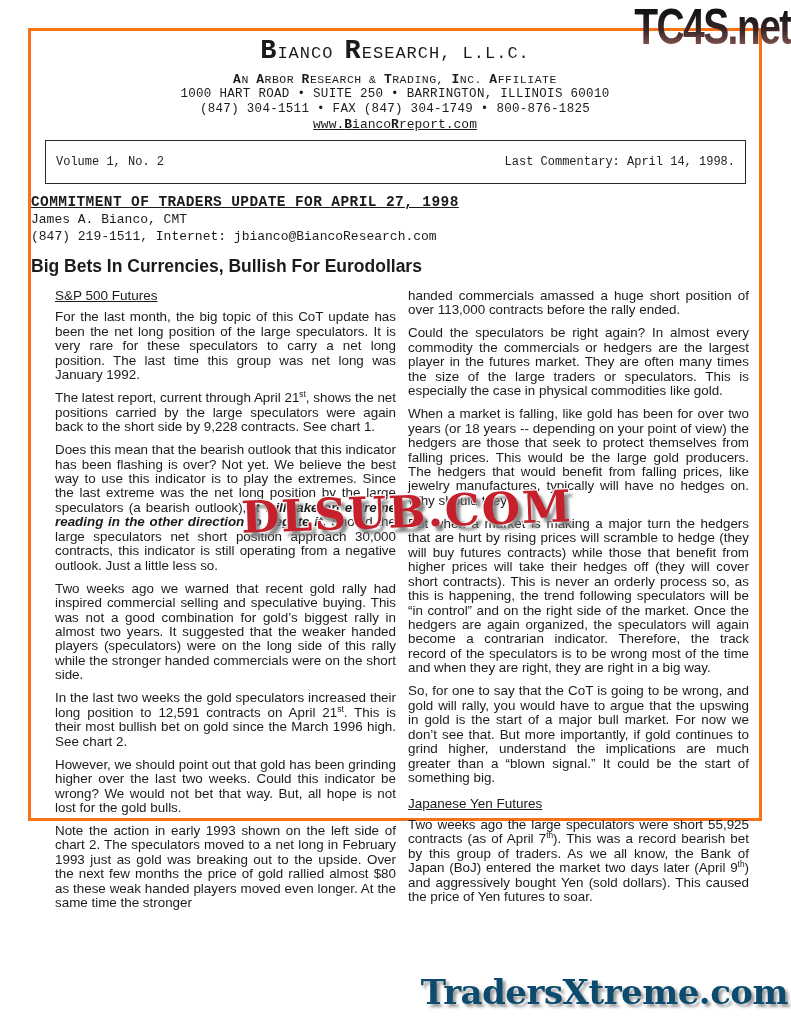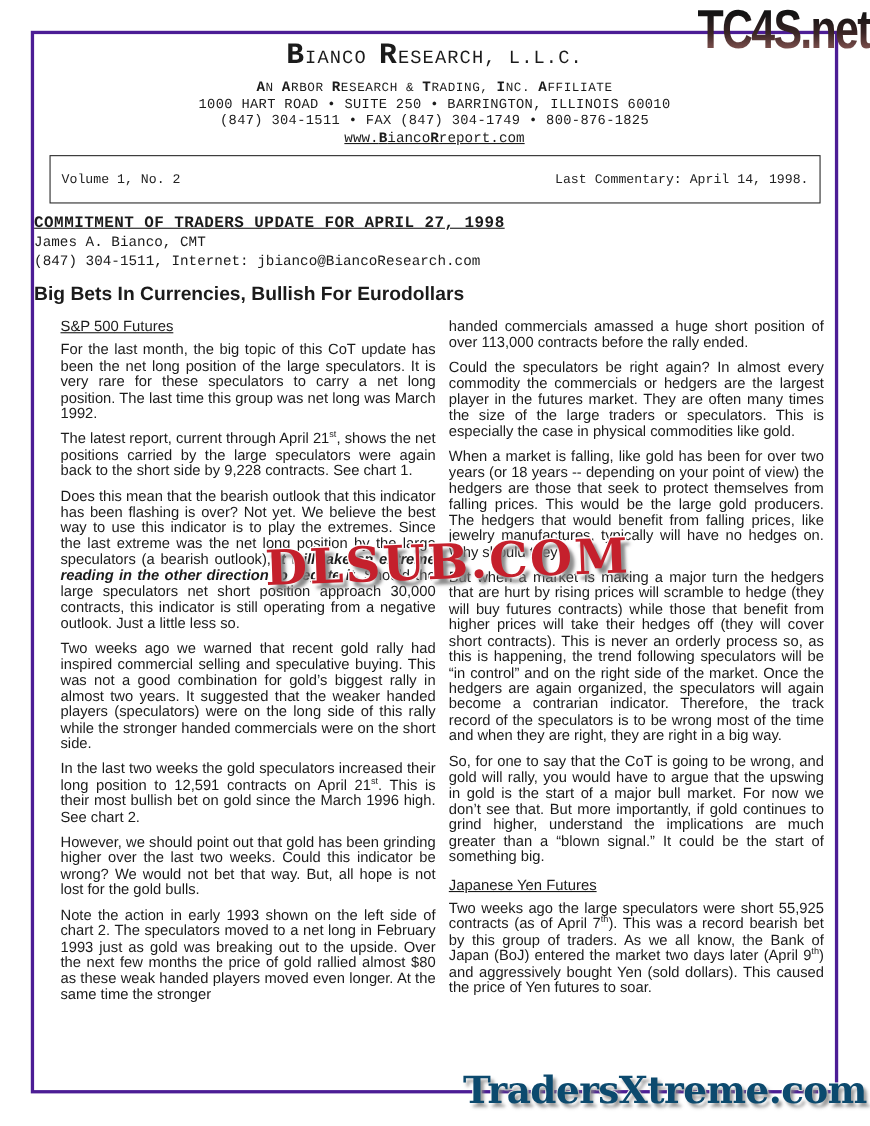--- a/index.html
+++ b/index.html
@@ -1,22 +1,22 @@
 <!DOCTYPE html>
 <html><head>
 <meta charset="utf-8">
 <style>
   html,body{margin:0;padding:0;}
   body{
     width:791px;height:1024px;position:relative;background:#ffffff;
     font-family:"Liberation Sans",sans-serif;color:#1b1b1b;overflow:hidden;
   }
   .page{
-    position:absolute;left:28px;top:28px;width:734px;height:966px;
-    border:3px solid #4c1d95;box-sizing:border-box;background:#fff;
+    position:absolute;left:28px;top:28px;width:734px;height:793px;
+    border:3px solid #f97316;box-sizing:border-box;background:#fff;
   }
   
   .masthead{text-align:center;padding-top:5px;font-family:"Liberation Mono",monospace;}
   .brand{line-height:30px;letter-spacing:1px;white-space:nowrap;}
   .brand .seg-lead{font-size:27px;font-weight:bold;}
   .brand .seg-rest{font-size:17px;font-weight:500;}
   .affiliate{margin-top:3px;line-height:14px;letter-spacing:0.5px;text-align:center;}
   .affiliate .seg-lead{font-weight:bold;font-size:13px;}
   .affiliate .seg-rest{font-size:11.5px;font-weight:500;}
   .addr{font-size:12.5px;line-height:15px;letter-spacing:0.3px;font-weight:500;}
@@ -82,28 +82,28 @@
   </div>
 
   <div class="volume-bar">
     <span>Volume 1, No. 2</span>
     <span>Last Commentary: April 14, 1998.</span>
   </div>
 
   <div class="title-block">
     <div class="report-title">COMMITMENT OF TRADERS UPDATE FOR APRIL 27, 1998</div>
     <div class="author">James A. Bianco, CMT</div>
-    <div class="contact">(847) 304-1511, Internet: jbianco@BiancoResearch.com</div>
+    <div class="contact">(847) 219-1511, Internet: jbianco@BiancoResearch.com</div>
     <div class="headline">Big Bets In Currencies, Bullish For Eurodollars</div>
   </div>
 
   <div class="columns">
     <div class="col">
         <h3 class="section-heading">S&amp;P 500 Futures</h3>
-        <p class="body-para"><span>For the last month, the big topic of this CoT update has been the net long position of the large speculators.  It is very rare for these speculators to carry a net long position.  The last time this group was net long was March 1992.</span></p>
+        <p class="body-para"><span>For the last month, the big topic of this CoT update has been the net long position of the large speculators.  It is very rare for these speculators to carry a net long position.  The last time this group was net long was January 1992.</span></p>
         <p class="body-para"><span>The latest report, current through April 21</span><span class="run-sup">st</span><span>, shows the net positions carried by the large speculators were again back to the short side by 9,228 contracts.  See chart 1.</span></p>
         <p class="body-para"><span>Does this mean that the bearish outlook that this indicator has been flashing is over?  Not yet.  We believe the best way to use this indicator is to play the extremes.  Since the last extreme was the net long position by the large speculators (a bearish outlook), </span><span class="run-bi">it will take an extreme reading in the other direction to negate it.</span><span>  Should the large speculators net short position approach 30,000 contracts, this indicator is still operating from a negative outlook.  Just a little less so.</span></p>
         <p class="body-para"><span>Two weeks ago we warned that recent gold rally had inspired commercial selling and speculative buying.  This was not a good combination for gold’s biggest rally in almost two years.  It suggested that the weaker handed players (speculators) were on the long side of this rally while the stronger handed commercials were on the short side.</span></p>
         <p class="body-para"><span>In the last two weeks the gold speculators increased their long position to 12,591 contracts on April 21</span><span class="run-sup">st</span><span>.  This is their most bullish bet on gold since the March 1996 high.  See chart 2.</span></p>
         <p class="body-para"><span>However, we should point out that gold has been grinding higher over the last two weeks.  Could this indicator be wrong?  We would not bet that way.  But, all hope is not lost for the gold bulls.</span></p>
         <p class="body-para"><span>Note the action in early 1993 shown on the left side of chart 2.  The speculators moved to a net long in February 1993 just as gold was breaking out to the upside.  Over the next few months the price of gold rallied almost $80 as these weak handed players moved even longer.  At the same time the stronger</span></p>
       </div>
     <div class="col">
         <p class="body-para"><span>handed commercials amassed a huge short position of over 113,000 contracts before the rally ended.</span></p>
         <p class="body-para"><span>Could the speculators be right again?  In almost every commodity the commercials or hedgers are the largest player in the futures market.  They are often many times the size of the large traders or speculators.  This is especially the case in physical commodities like gold.</span></p>

